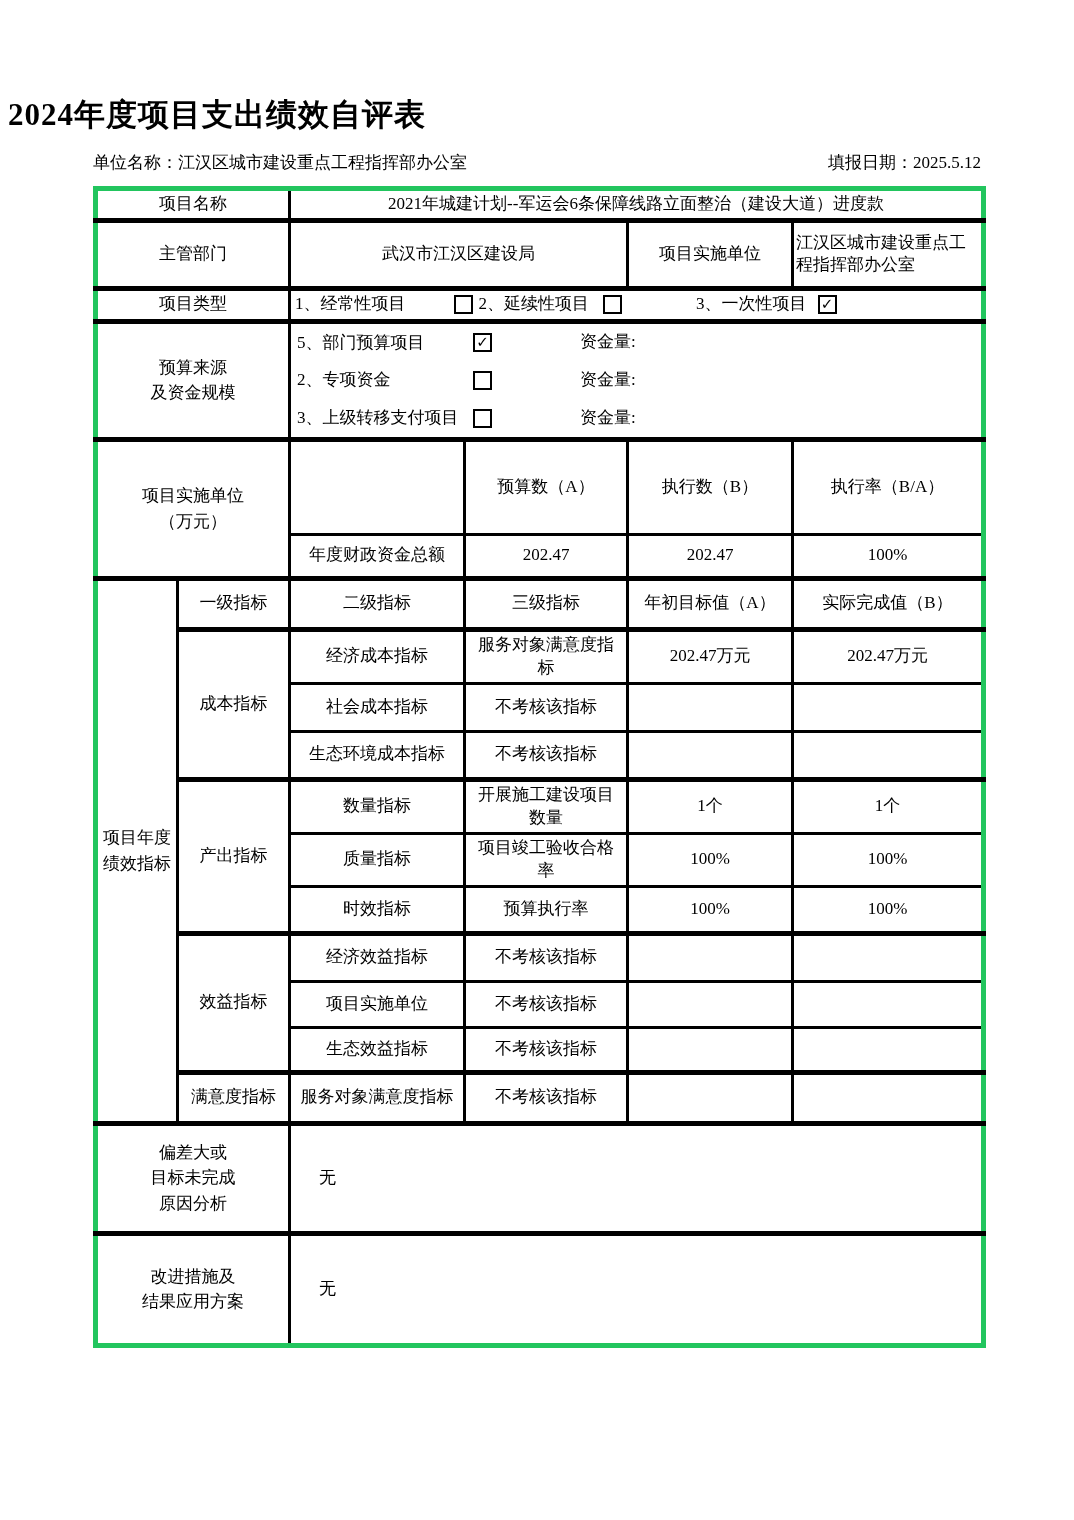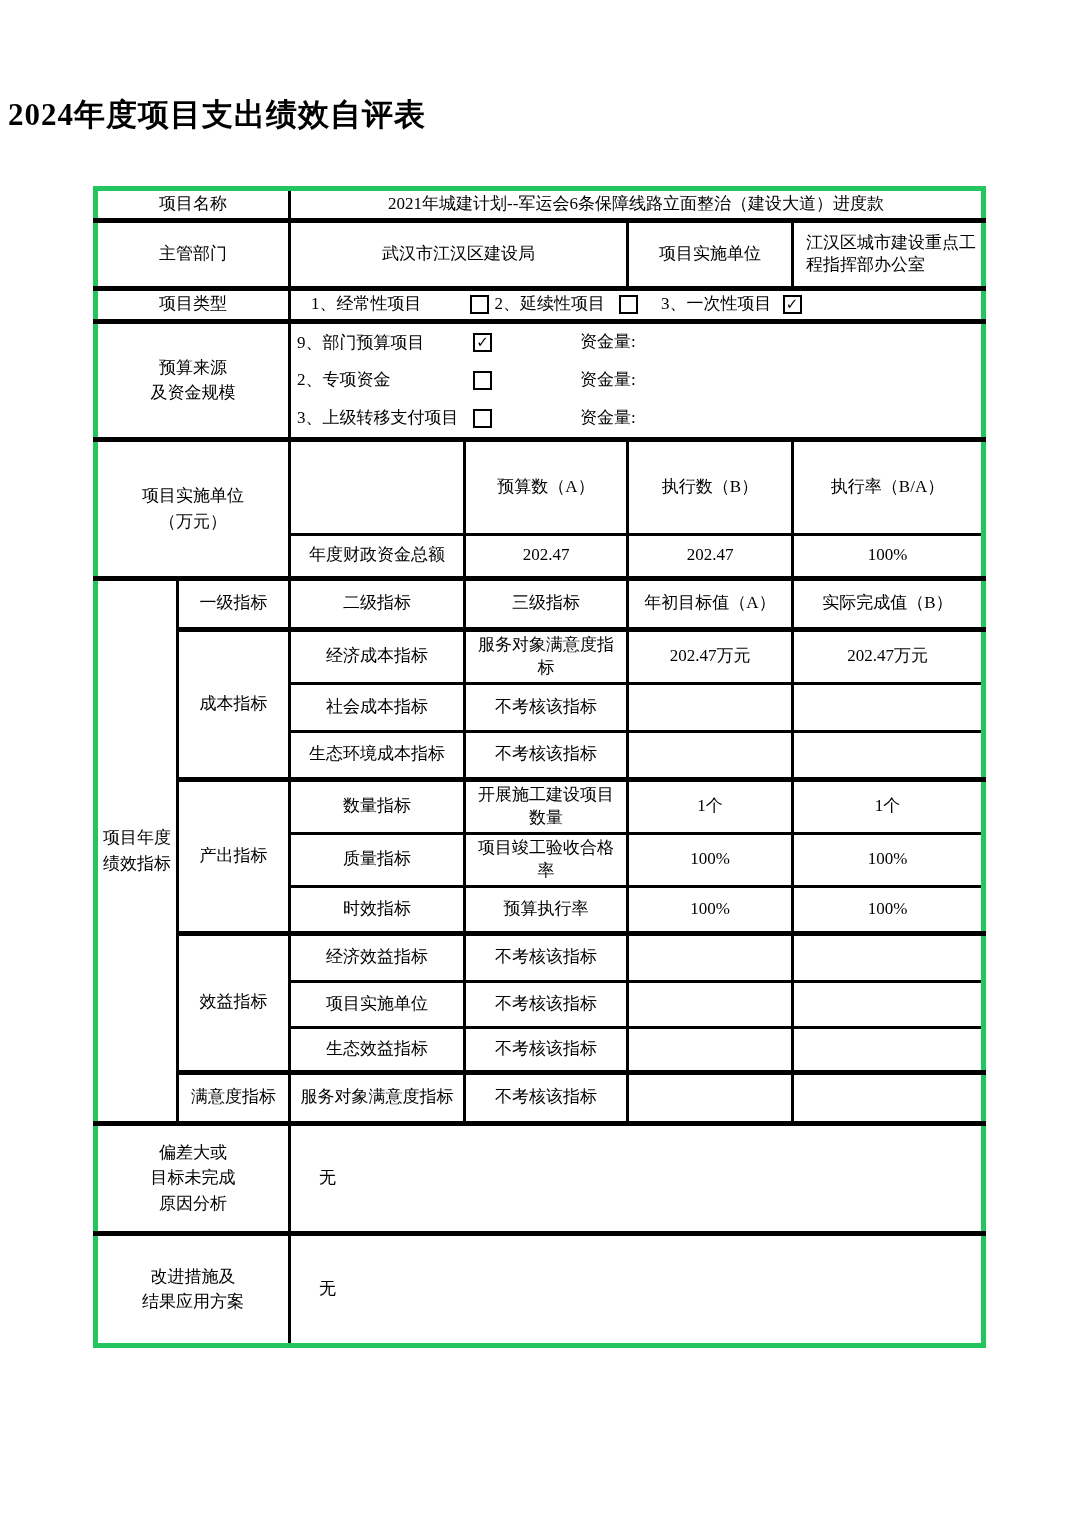--- a/index.html
+++ b/index.html
@@ -23,53 +23,57 @@
     border-collapse:collapse; table-layout:fixed; font-size:17px;
     border:5px solid #22c55e;
   }
   td {
     border:3px solid #000; padding:2px 4px; text-align:center; vertical-align:middle;
     overflow:hidden; line-height:1.35;
   }
   tr.sep td { border-top-width:5px; }
   .ml { white-space:pre-line; line-height:1.5; }
   .left { text-align:left; }
-  .pad-l { padding-left:12px;font-family:Liberation Serif, serif; }
+  .pad-l { padding-left:2px;font-family:Liberation Serif, serif; }
   .big-pad { padding-left:28px; }
 
   
   .cb {
     display:inline-block; width:15px; height:15px; border:2px solid #000;
     box-sizing:content-box; line-height:14px; text-align:center;
     font-family:"DejaVu Sans","Liberation Sans",sans-serif;
     font-weight:bold; font-size:15px; vertical-align:middle; background:#fff;
   }
 
   
-  .pt { display:flex; align-items:center; padding-left:20px; }
+  .pt { display:flex; align-items:center; padding-left:4px; }
   .pt .g1 { margin-left:48px; }
   .pt .g2 { margin-left:6px; }
   .pt .g3 { margin-left:14px; }
-  .pt .g4 { margin-left:23px; }
+  .pt .g4 { margin-left:74px; }
   .pt .g5 { margin-left:11px; }
 
   
   .no-pad { padding:0; }
   .bs { display:flex; flex-direction:column; height:113px; overflow:hidden; }
   .bs-row { flex:1 1 0; display:flex; align-items:center; padding-left:6px; }
   .bs-text { width:176px; text-align:left; line-height:1.3; }
   .bs-amt { margin-left:88px; }
 </style>
 </head>
 <body>
 
 <div class="sheet">
 
   <div class="title">2024年度项目支出绩效自评表</div>
 
+  <div class="meta">
+    <span>单位名称：江汉区城市建设重点工程指挥部办公室</span>
+    <span>填报日期：2025.5.12</span>
+  </div>
 
   <table class="form">
     <colgroup>
       <col style="width:82px">
         <col style="width:112px">
         <col style="width:175px">
       <col style="width:163px">
         <col style="width:165px">
         <col style="width:191px">
     </colgroup>
@@ -100,21 +104,21 @@
         </div>
       </td>
     </tr>
 
     <tr class="sep" style="height:113px">
       <td colspan="2" class="ml">预算来源
 及资金规模</td>
       <td colspan="4" class="no-pad">
         <div class="bs">
           <div class="bs-row">
-            <span class="bs-text">9、部门预算项目</span>
+            <span class="bs-text">5、部门预算项目</span>
             <span class="cb checked">✓</span>
             <span class="bs-amt">资金量:</span>
             <span></span>
           </div>
           <div class="bs-row">
             <span class="bs-text">2、专项资金</span>
             <span class="cb"></span>
             <span class="bs-amt">资金量:</span>
             <span></span>
           </div>

